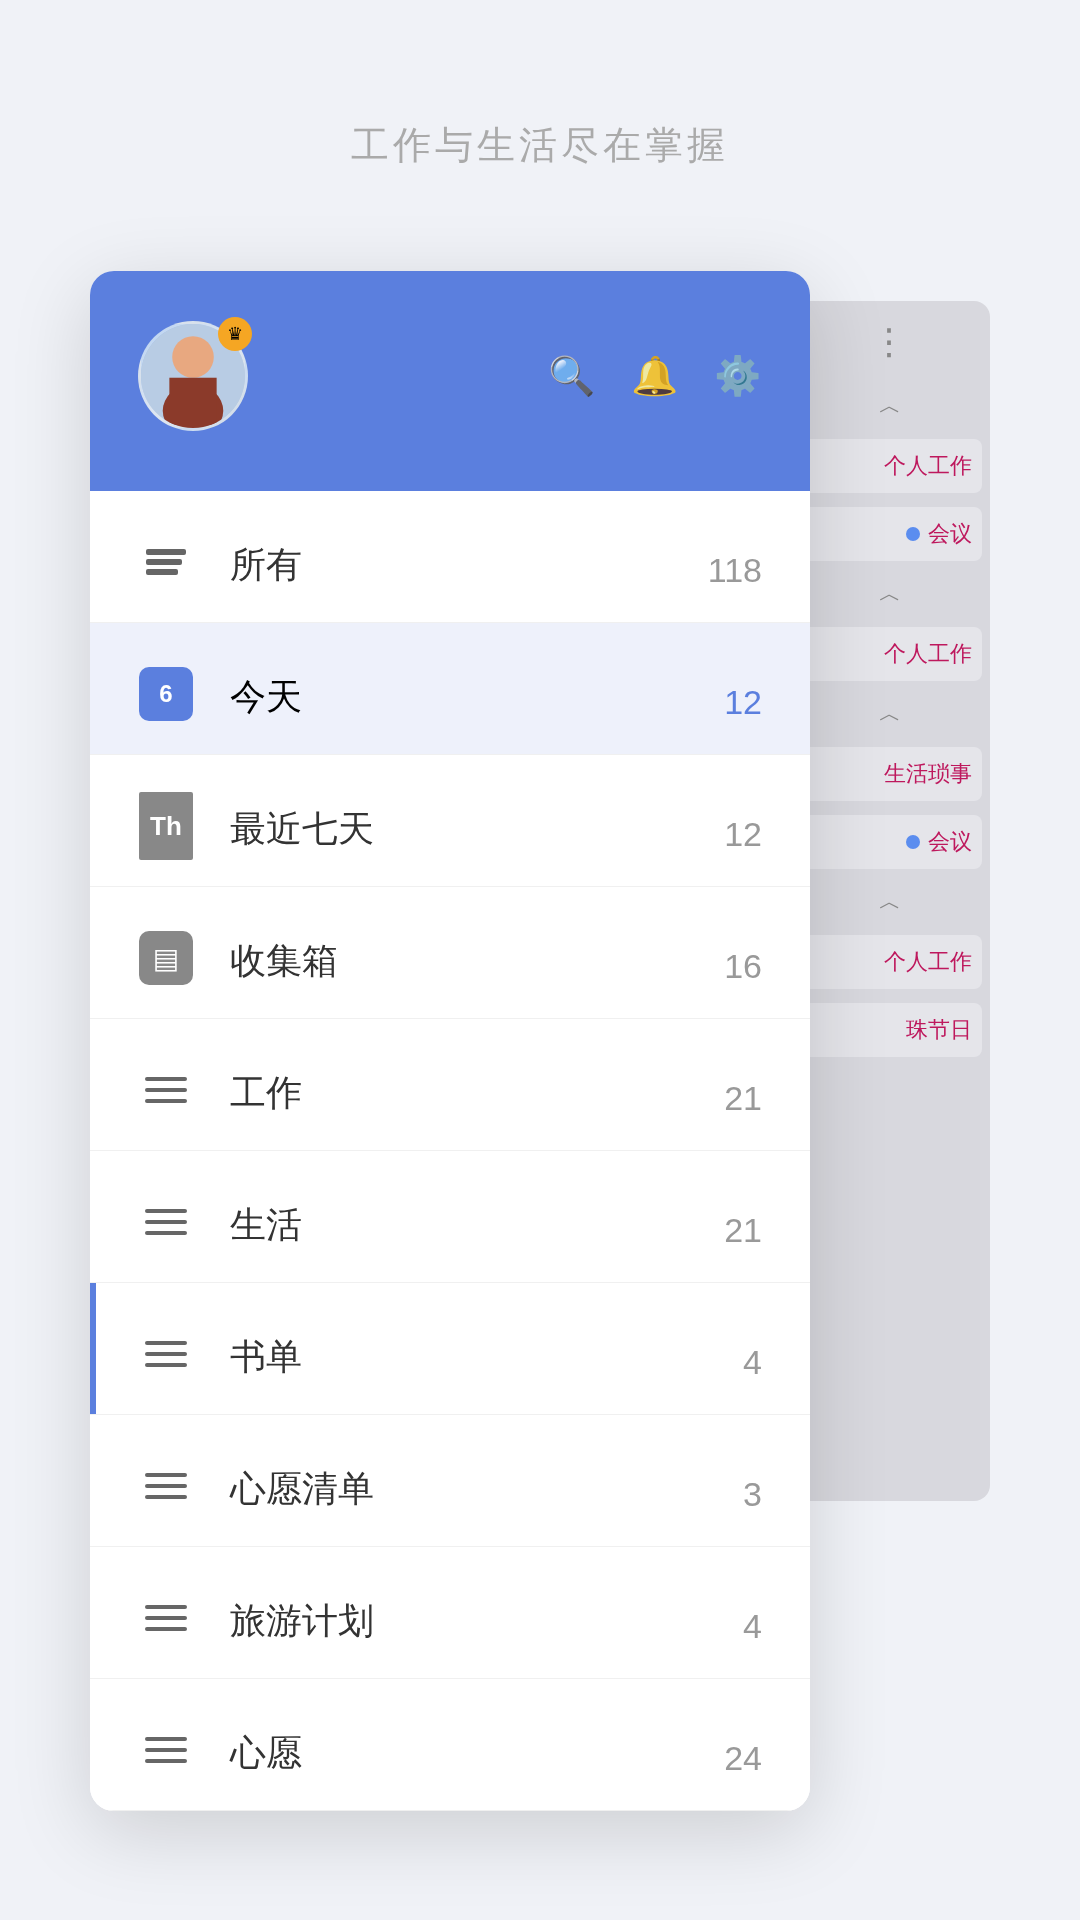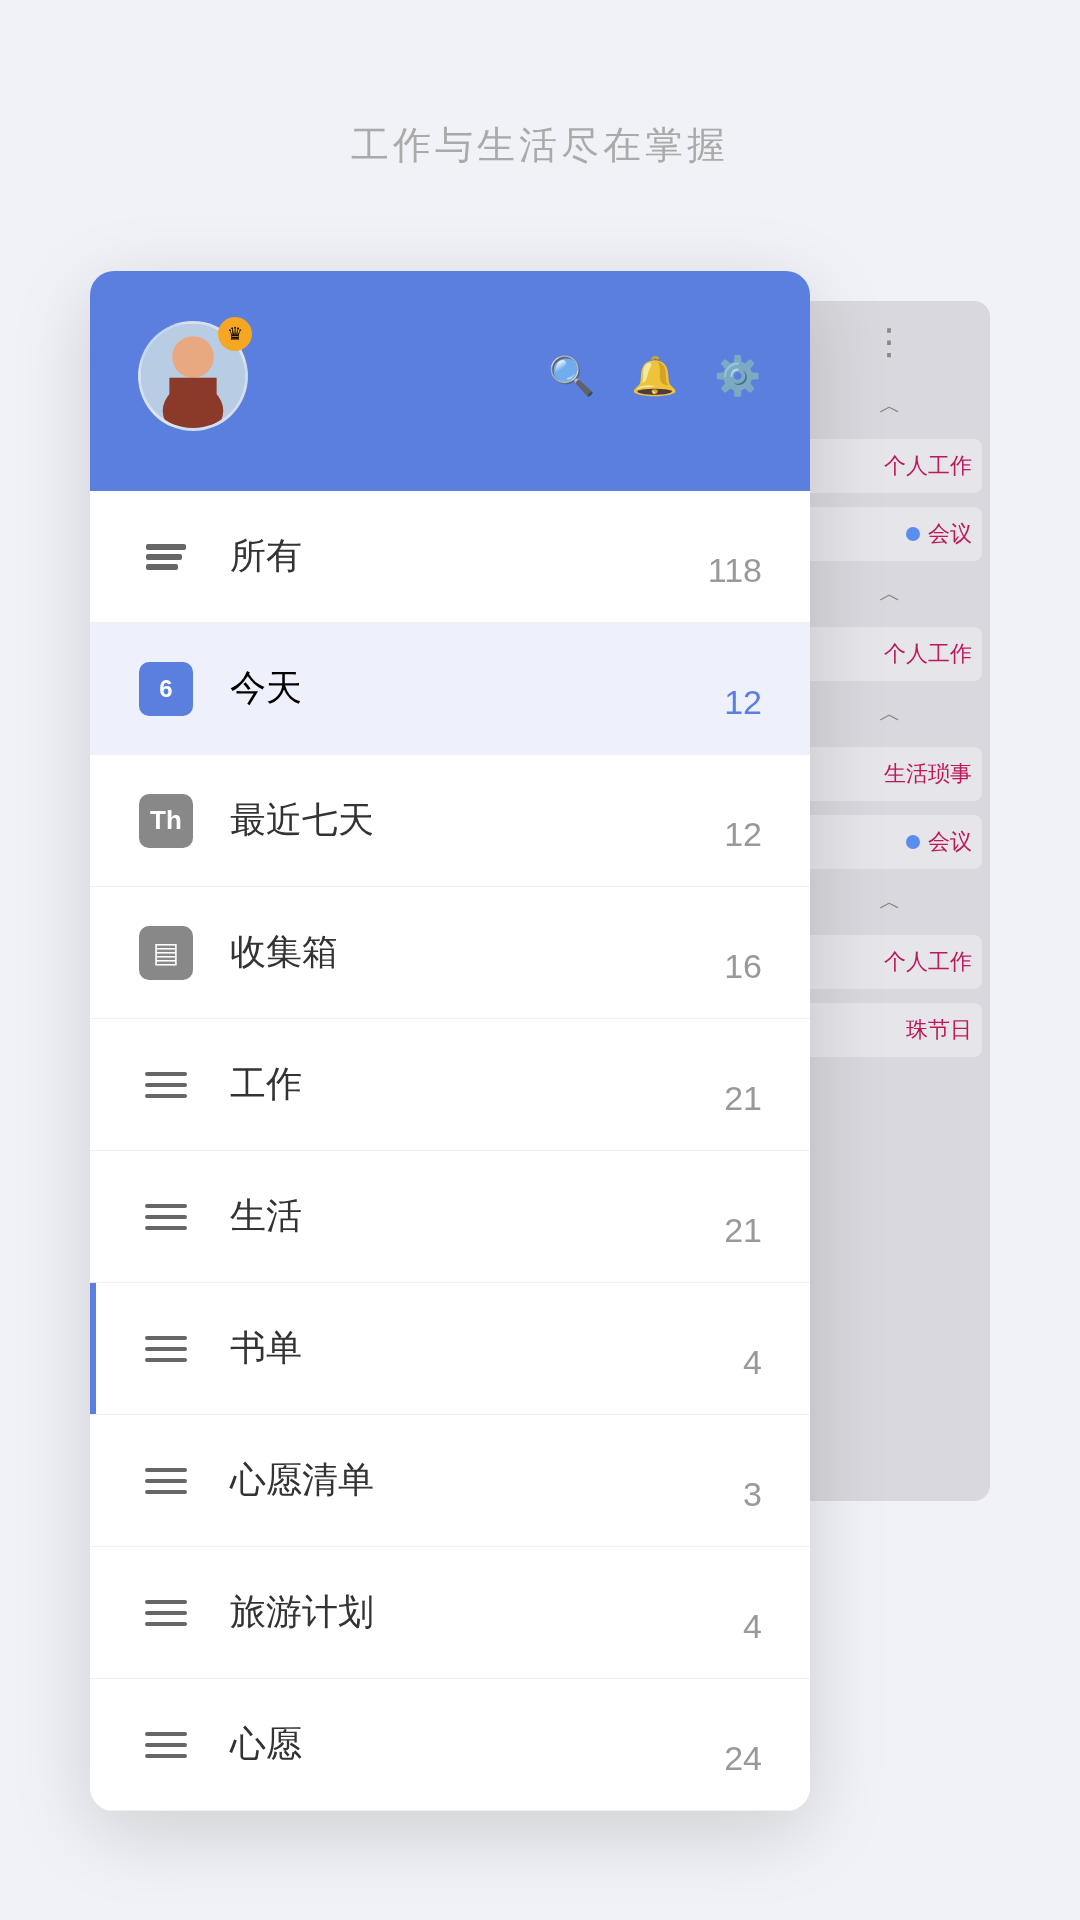--- a/index.html
+++ b/index.html
@@ -158,21 +158,21 @@
       color: #fff;
       font-weight: 500;
     }
 
     
     .menu-list {
       background: #fff;
     }
     .menu-item {
       display: flex;
-      align-items: center;
+      align-items: flex-end;
       padding: 32px 48px;
       border-bottom: 1px solid #f0f0f0;
       position: relative;
     }
     .menu-item.active {
       background: #eef1fb;
     }
     .menu-item-icon {
       width: 56px;
       height: 56px;
@@ -254,23 +254,23 @@
     }
     .cal-icon-number {
       font-size: 24px;
       font-weight: 700;
       line-height: 1;
     }
 
     
     .th-icon {
       background: #888;
-      border-radius: 10px;
+      border-radius: 2px;
       width: 54px;
-      height: 54px;
+      height: 68px;
       display: flex;
       align-items: center;
       justify-content: center;
       color: #fff;
       font-size: 26px;
       font-weight: 700;
     }
 
     
     .inbox-icon {

